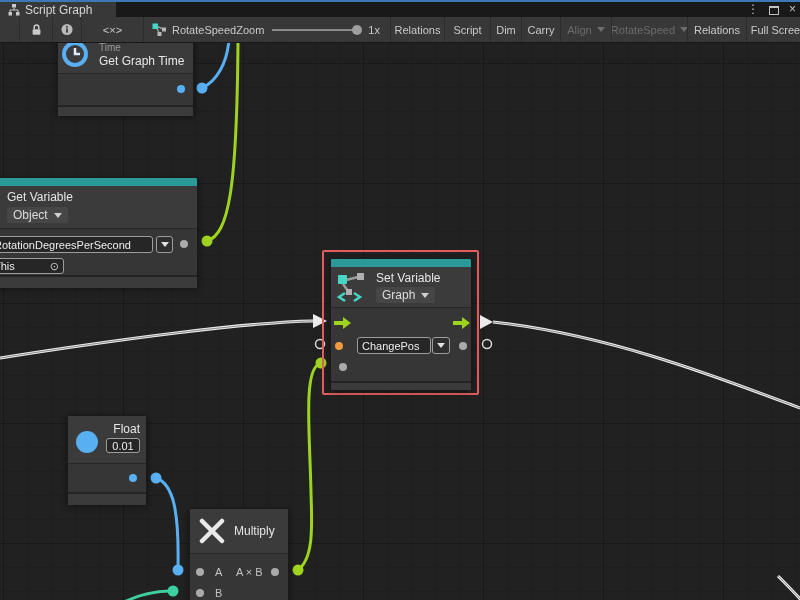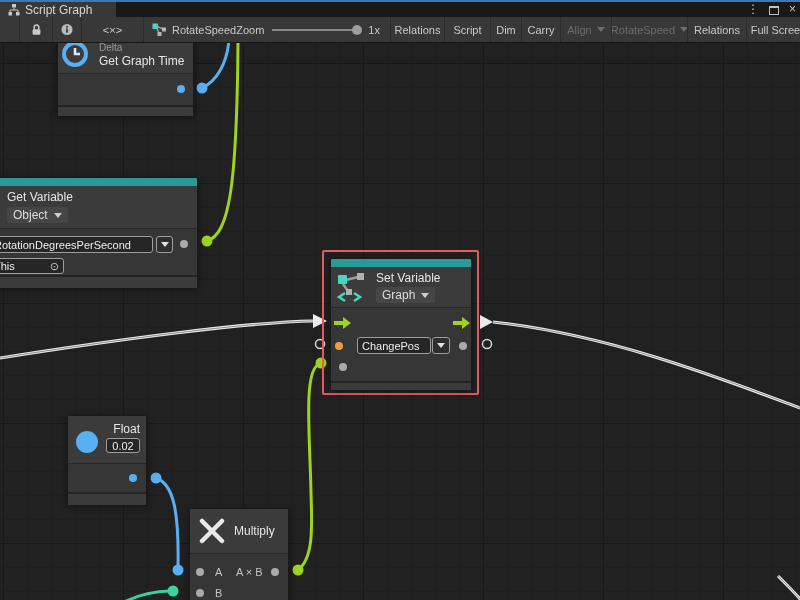--- a/index.html
+++ b/index.html
@@ -193,21 +193,21 @@
       <circle cx="320" cy="301" r="4.5" stroke="#d8d8d8" stroke-width="1.5" fill="none"></circle>
       <circle cx="487" cy="301" r="4.5" stroke="#d8d8d8" stroke-width="1.5" fill="none"></circle>
     </svg>
 
     <div class="node" style="left:57px; top:-6px; width:137px; height:78px">
       <div class="nhead" style="height:35px">
         <svg width="28" height="28" viewBox="0 0 28 28" style="position:absolute; left:3px; top:2px">
           <circle cx="14" cy="14" r="11" stroke="#58aff2" stroke-width="4" fill="none"></circle>
           <path d="M14 8 V14 H19" stroke="#dcecfa" stroke-width="2.5" fill="none"></path>
         </svg>
-        <div class="nsub" style="position:absolute; left:41px; top:4px">Delta</div>
+        <div class="nsub" style="position:absolute; left:41px; top:4px">Time</div>
         <div class="ntitle" style="position:absolute; left:41px; top:16px">Get Graph Time</div>
       </div>
       <div class="nbody" style="height:32px">
         <div class="port blue" style="left:119px; top:11px"></div>
       </div>
       <div class="nfootwrap">
           <div class="nfoot" style="height:9px"></div>
         </div>
     </div>
 
@@ -282,21 +282,21 @@
         </div>
     </div>
 
     <div class="node" style="left:67px; top:372px; width:80px; height:89px">
       <div class="nhead" style="height:47px">
         <svg width="22" height="22" viewBox="0 0 22 22" style="position:absolute; left:8px; top:15px">
           <circle cx="11" cy="11" r="11" fill="#58aff2"></circle>
         </svg>
         <div class="ntitle" style="position:absolute; right:6px; top:6px">Float</div>
         <div class="field" style="right:6px; top:22px; width:34px; height:15px; justify-content:center">
-          <span>0.02</span>
+          <span>0.01</span>
         </div>
       </div>
       <div class="nbody" style="height:29px">
         <div class="port blue" style="left:61px; top:10px"></div>
       </div>
       <div class="nfootwrap">
           <div class="nfoot" style="height:11px"></div>
         </div>
     </div>
 

